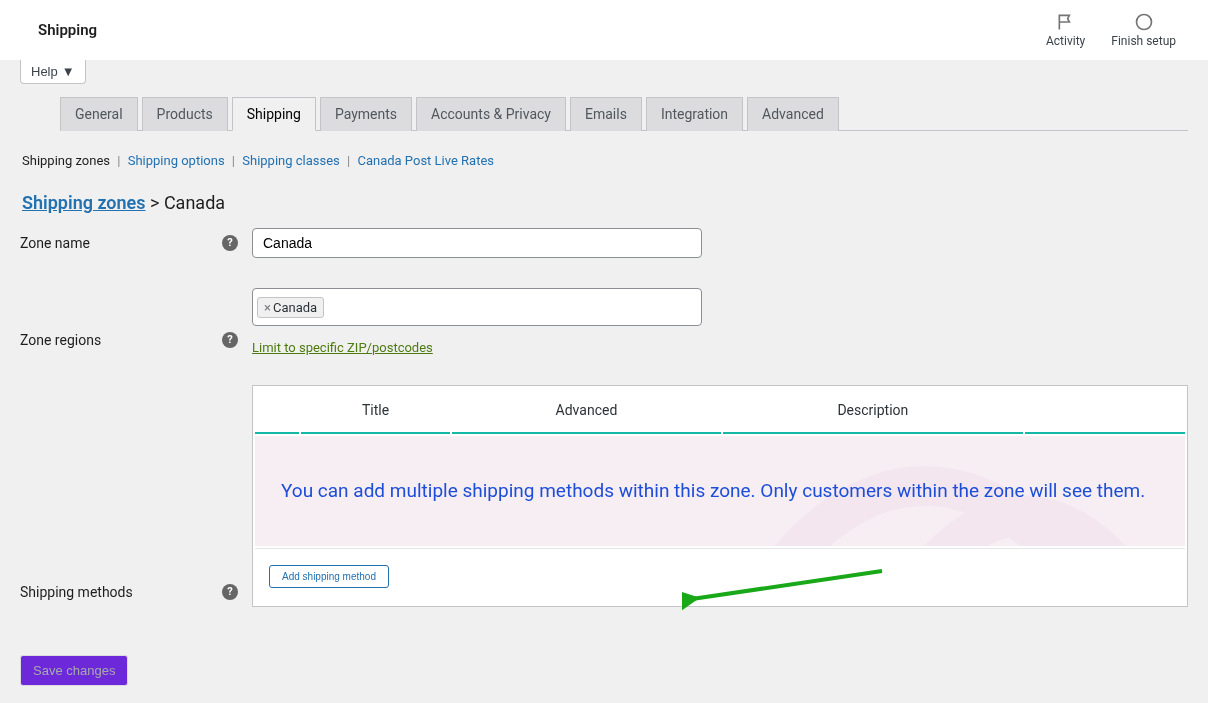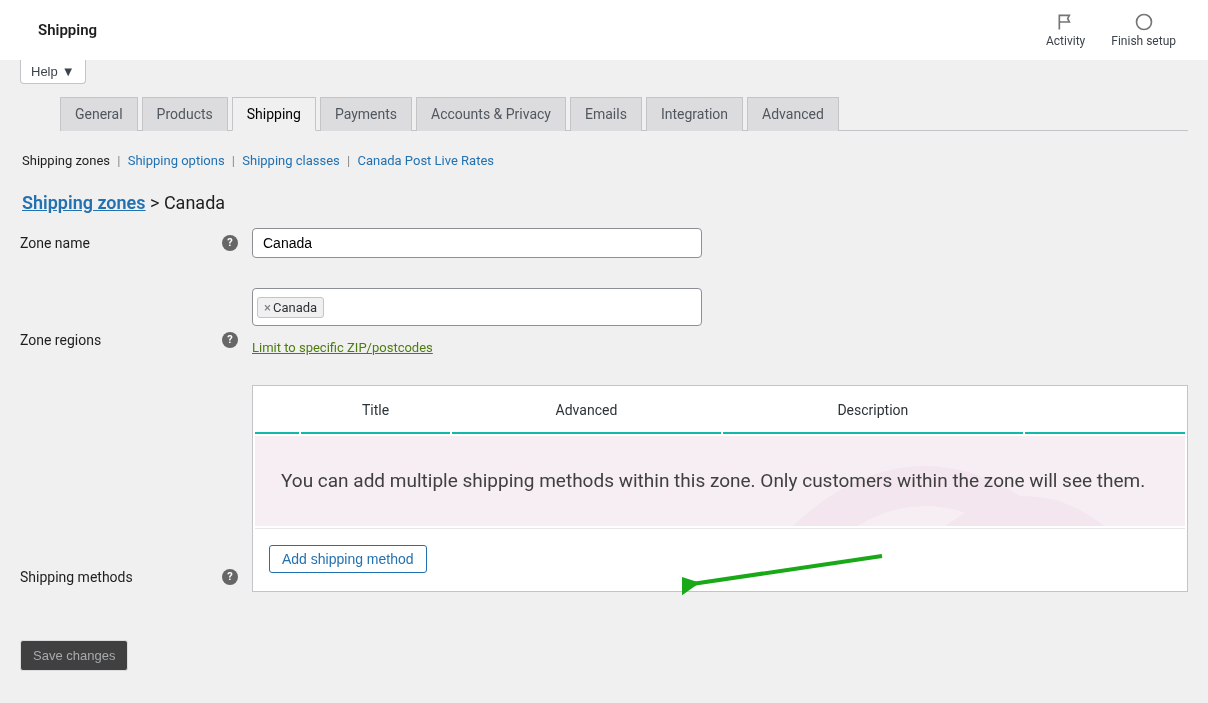--- a/index.html
+++ b/index.html
@@ -95,46 +95,46 @@
   .methods-table {
     width: 100%; background: #fff; border: 1px solid #c3c4c7;
   }
   .methods-table thead th {
     text-align: center; font-size: 14px; color:#2c3338; font-weight:400;
     padding: 14px 8px; border-bottom: 2px solid #14b8a6;
   }
   .methods-table thead th:first-child { width: 44px; }
   .methods-table thead th:last-child { width: 160px; }
   .empty-msg td {
-    padding: 30px 26px;
+    padding: 40px 26px;
     background: #f7eef4;
-    color: #404040; font-size: 19px; line-height: 1.6; font-weight: 400;
+    color: #1d4ed8; font-size: 19px; line-height: 1.6; font-weight: 400;
     position: relative; overflow: hidden;
   }
   .swirl {
     position:absolute; right:-30px; top:-10px; width:480px; height:200px; opacity:.35; pointer-events:none;
   }
   .methods-table tfoot td {
     padding: 16px 14px; border-top: 1px solid #e7e6e7;
   }
   .add-method-btn {
     background: #fff; color: #2271b1; border: 1px solid #2271b1; border-radius: 3px;
-    padding: 5px 12px; font-size: 14px; cursor: pointer;
+    padding: 5px 12px; font-size: 10px; cursor: pointer;
   }
 
   .arrow-wrap {
     position: relative; height: 0;
   }
   .green-arrow {
     position: absolute; left: 430px; top: -46px; pointer-events: none;
   }
 
   .save-btn {
     margin-top: 18px;
-    background: #404040; border: 1px solid #dcdcde; color: #a7aaad;
+    background: #6d28d9; border: 1px solid #dcdcde; color: #a7aaad;
     padding: 7px 12px; border-radius: 3px; font-size: 13px; cursor: default;
   }
 </style>
 </head>
 <body>
 
 <div class="topbar">
   <h1>Shipping</h1>
   <div class="top-actions">
     <div class="top-action">

